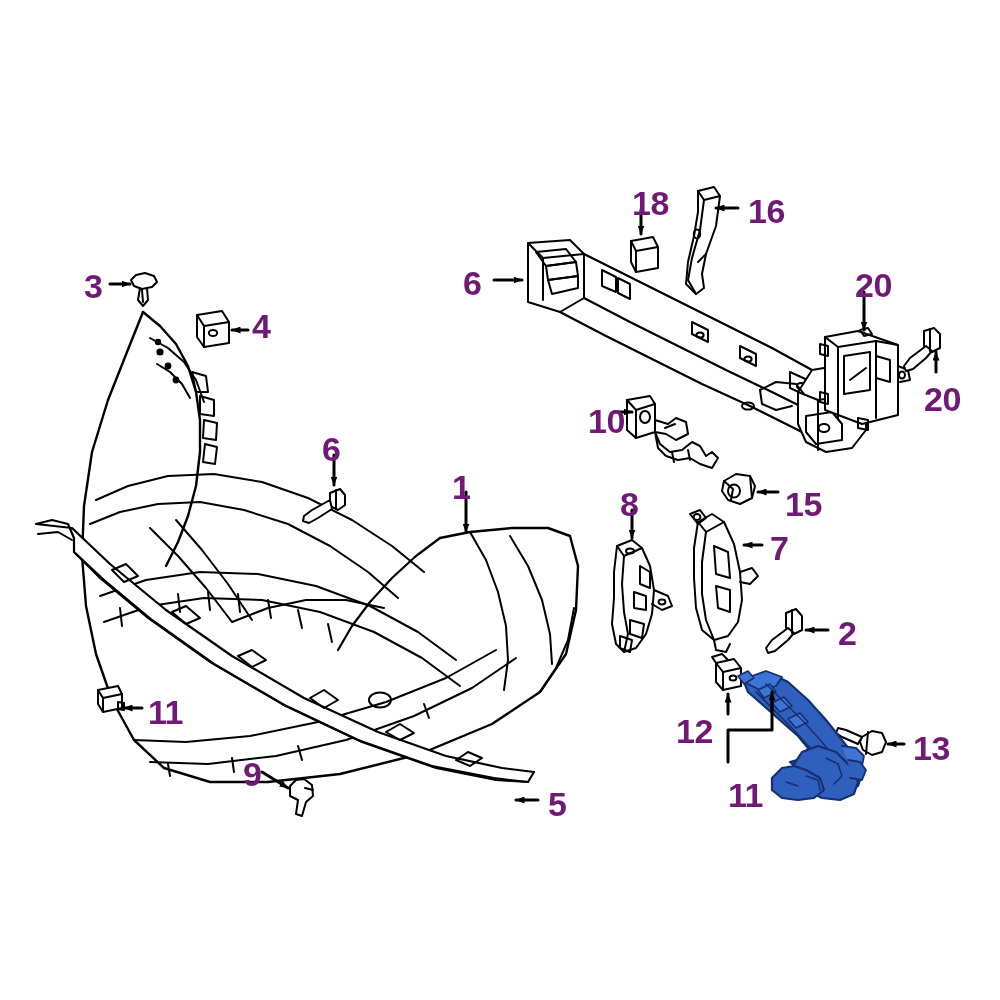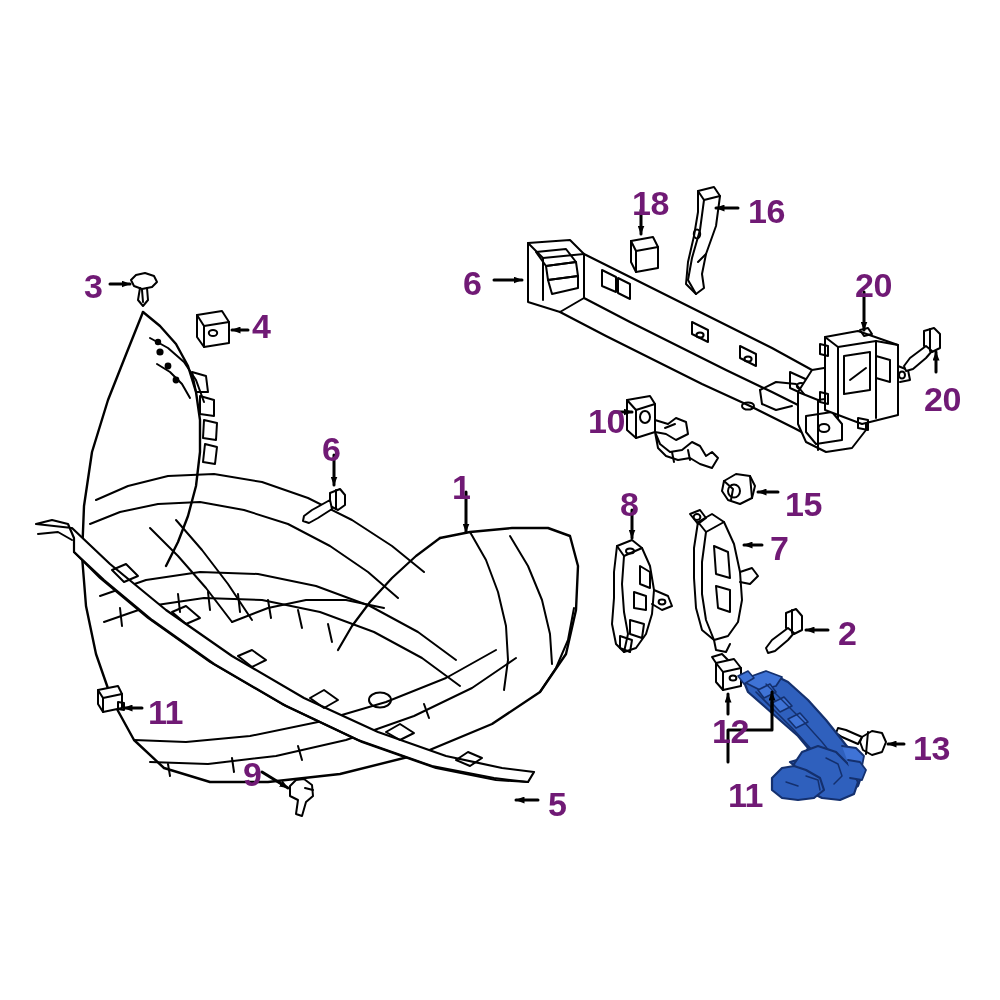--- a/index.html
+++ b/index.html
@@ -377,21 +377,21 @@
   <div class="callout-label" style="left:838px; top:616px;">2</div>
   <div class="callout-label" style="left:84px; top:269px;">3</div>
   <div class="callout-label" style="left:252px; top:309px;">4</div>
   <div class="callout-label" style="left:548px; top:787px;">5</div>
   <div class="callout-label" style="left:322px; top:432px;">6</div>
   <div class="callout-label" style="left:770px; top:531px;">7</div>
   <div class="callout-label" style="left:620px; top:487px;">8</div>
   <div class="callout-label" style="left:243px; top:757px;">9</div>
   <div class="callout-label" style="left:148px; top:695px;">11</div>
   <div class="callout-label" style="left:728px; top:778px;text-align:right;">11</div>
-  <div class="callout-label" style="left:712px; top:714px;">12</div>
+  <div class="callout-label" style="left:676px; top:714px;">12</div>
   <div class="callout-label" style="left:913px; top:731px;text-align:center;">13</div>
   <div class="callout-label" style="left:463px; top:266px;">6</div>
   <div class="callout-label" style="left:785px; top:487px;">15</div>
   <div class="callout-label" style="left:748px; top:194px;">16</div>
   <div class="callout-label" style="left:588px; top:404px;">10</div>
   <div class="callout-label" style="left:632px; top:186px;">18</div>
   <div class="callout-label" style="left:855px; top:268px;">20</div>
   <div class="callout-label" style="left:924px; top:382px;">20</div>
 
 </div>

